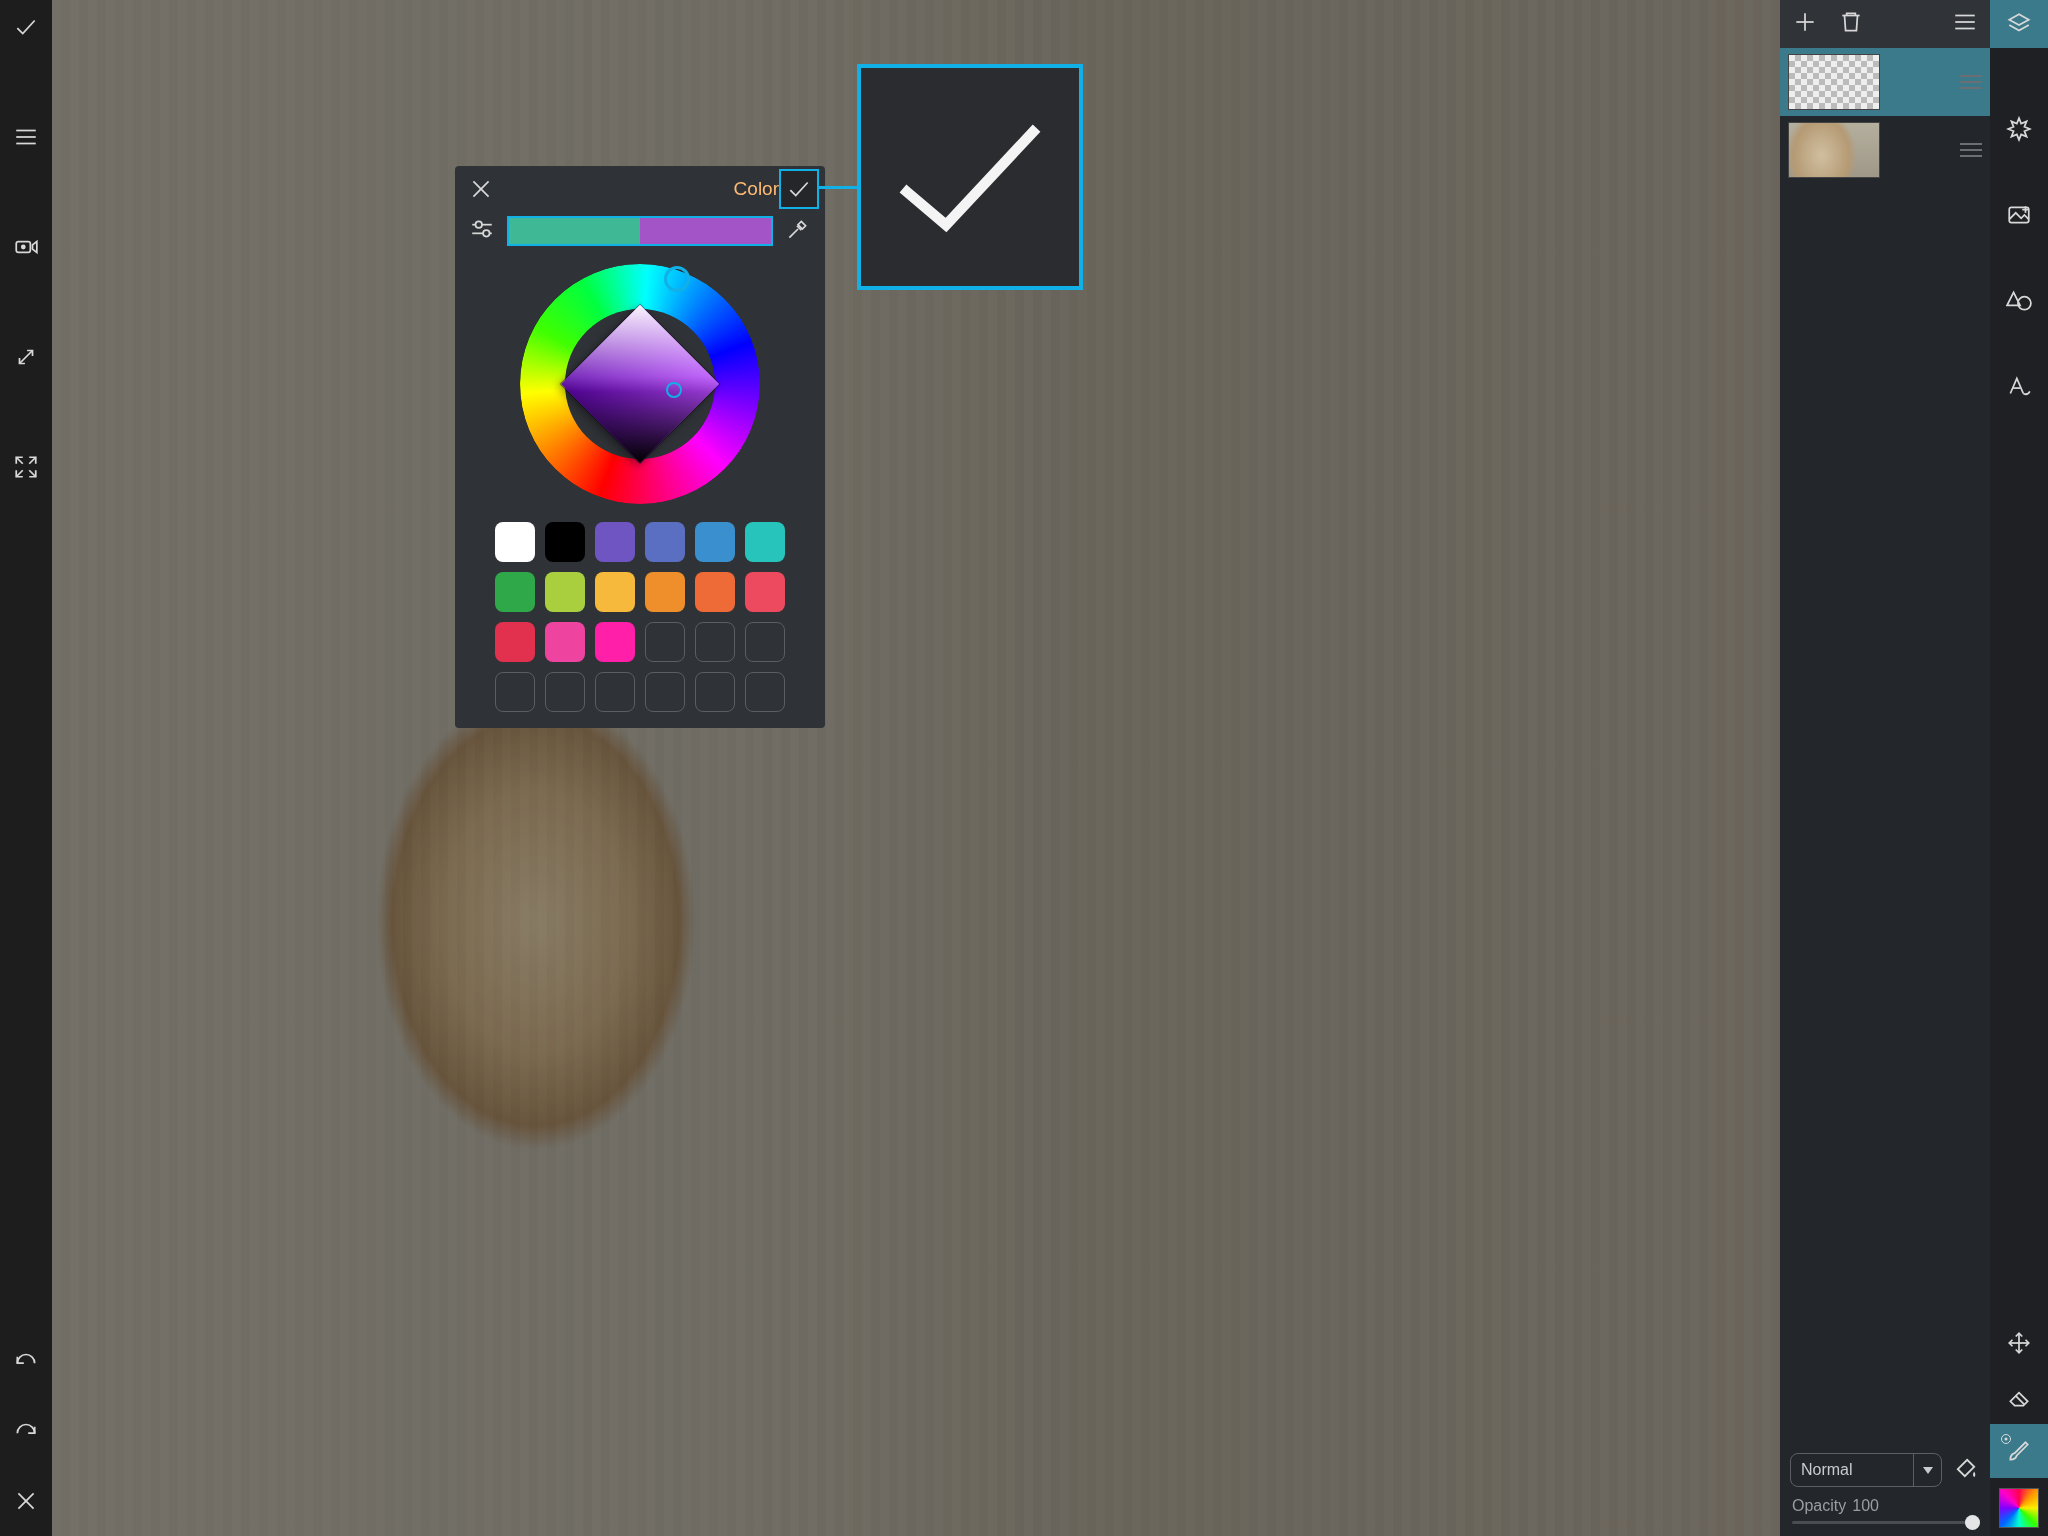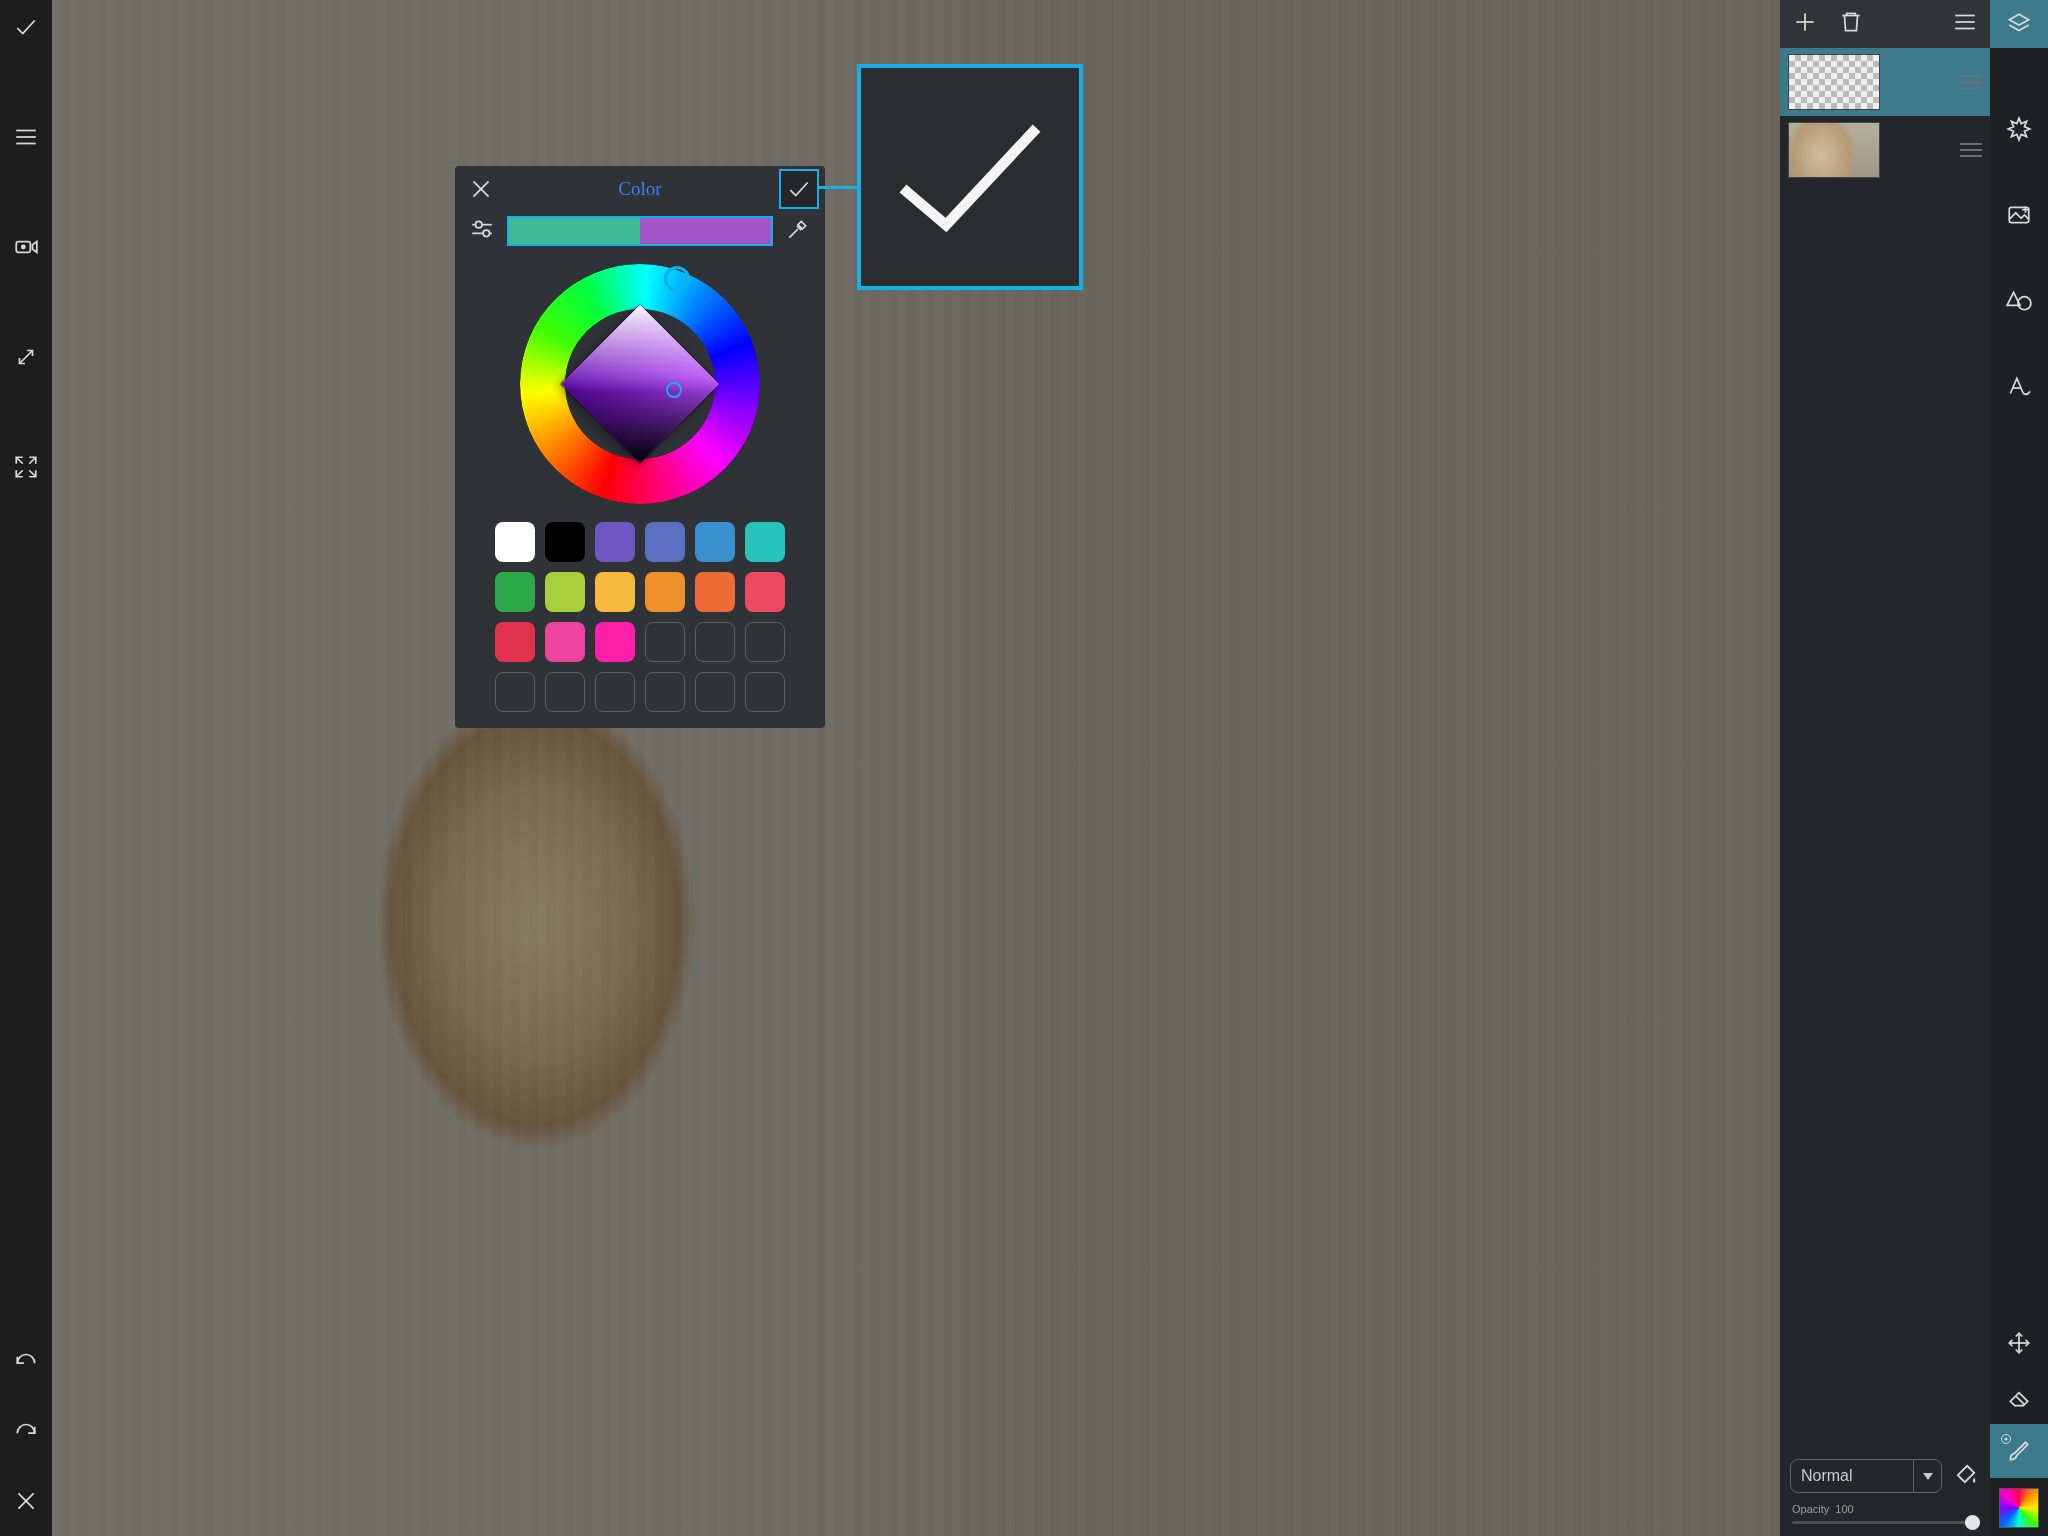--- a/index.html
+++ b/index.html
@@ -88,36 +88,36 @@
   .drag-lines span { width:22px; height:2px; background:#6b6e72; display:block; }
 
   .blend-row { display:flex; align-items:center; gap:10px; padding:10px 10px 6px 10px; }
   .blend-select {
     flex:1; height:34px; border:1px solid #5c5f64; border-radius:8px;
     display:flex; align-items:center; color:#c9cbce; font-size:16px;
     overflow:hidden;
   }
   .blend-select .label { flex:1; padding:0 10px; }
   .blend-select .caret { width:28px; height:34px; border-left:1px solid #5c5f64; display:flex; align-items:center; justify-content:center; }
-  .opacity-row { padding:4px 12px 6px 12px; color:#9a9da1; font-size:11px; display:flex; gap:6px; align-items:center;}
+  .opacity-row { padding:4px 12px 6px 12px; color:#9a9da1; font-size:16px; display:flex; gap:6px; align-items:center;}
   .opacity-slider { padding:0 12px 12px 12px; }
   .slider-track { height:3px; background:#4a4d51; border-radius:2px; position:relative; }
   .slider-thumb { position:absolute; right:-2px; top:-6px; width:15px; height:15px; background:#e4e5e7; border-radius:50%; }
 
   
   .popover {
     position:absolute; left:455px; top:166px; width:370px;
     background:#2f3236; border-radius:4px; padding-bottom:16px;
     box-shadow:none;
   }
   .pop-header {
     display:flex; align-items:center; justify-content:space-between;
     height:46px; padding:0 6px;
   }
-  .pop-title { flex:1; text-align:center; color:#3b82f6; font-size:19px; font-weight:400;font-family:Liberation Serif, serif; }
+  .pop-title { flex:1; text-align:right; color:#fdba74; font-size:19px; font-weight:400; }
   .hdr-btn { width:40px; height:40px; display:flex; align-items:center; justify-content:center; }
   .hdr-confirm { border:2px solid #11b0e6; background:#24262a; }
   .controls-row {
     display:flex; align-items:center; gap:12px; padding:4px 14px 10px 14px;
   }
   .dual-swatch {
     flex:1; height:30px; display:flex; border:2px solid #11b0e6;
   }
   .dual-swatch .half { flex:1; }
   .wheel-wrap { display:flex; justify-content:center; padding:8px 0 14px 0; }

